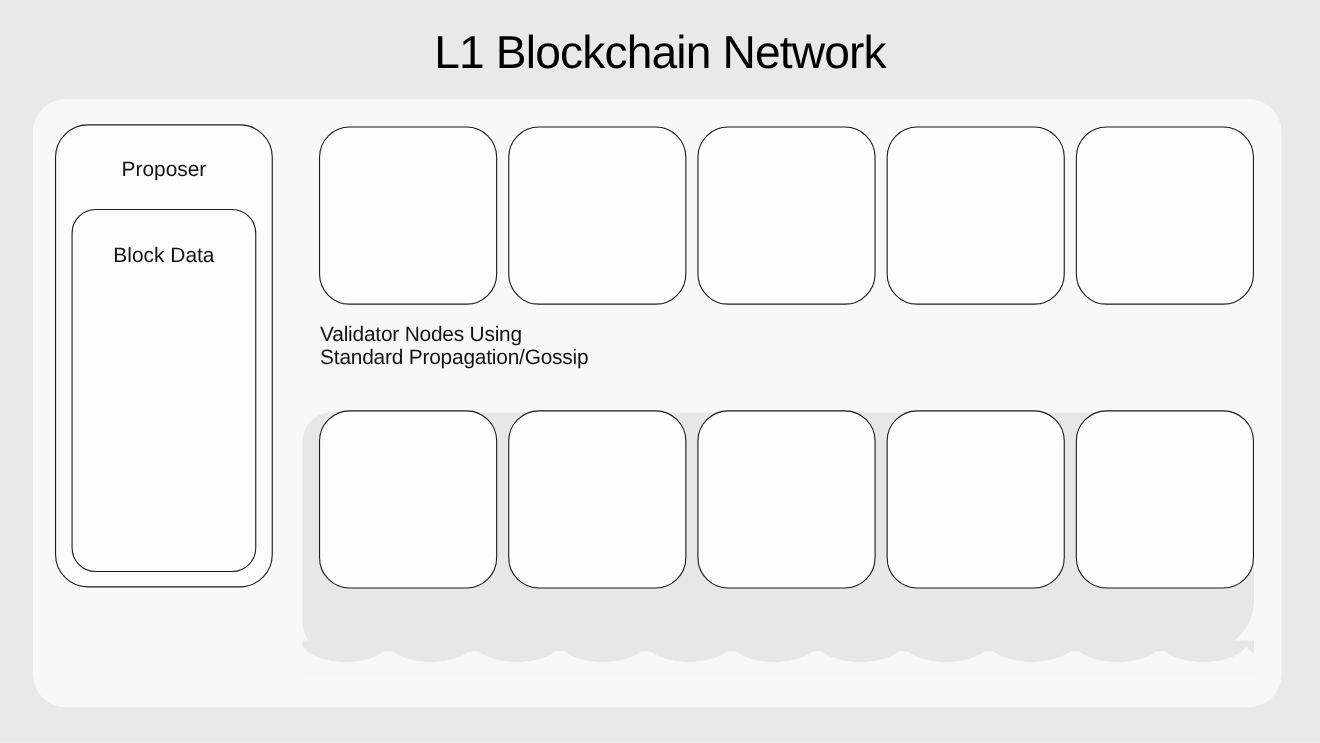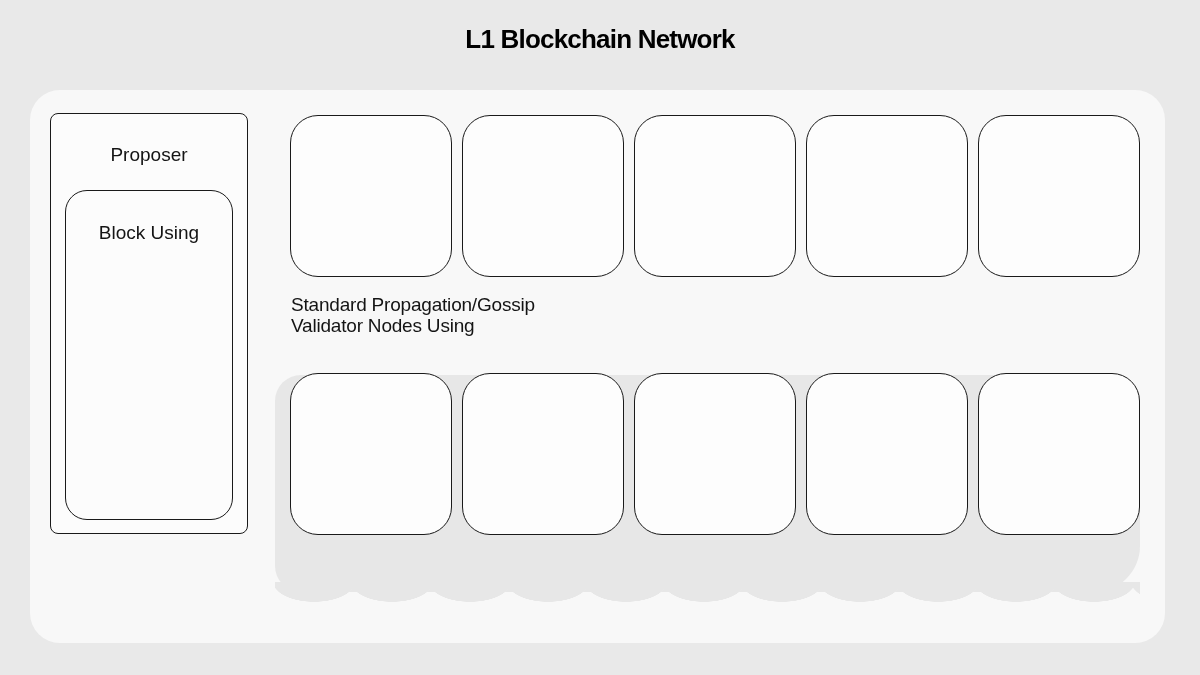--- a/index.html
+++ b/index.html
@@ -16,40 +16,40 @@
     font-family:"Liberation Sans","DejaVu Sans",sans-serif;
     background:var(--page-bg);
     position:relative;
     overflow:hidden;
     color:var(--text);
   }
   .title{
     position:absolute;
     top:24px;left:0;width:1200px;
     text-align:center;
-    font-size:26px;
-    font-weight:700;
+    font-size:42px;
+    font-weight:400;
     letter-spacing:-0.8px;
     color:#000;
   }
   .panel{
     position:absolute;
     left:30px;top:90px;
     width:1135px;height:553px;
     background:var(--panel-bg);
     border-radius:30px;
   }
   
   .proposer{
     position:absolute;
     left:20px;top:23px;
     width:198px;height:421px;
     background:#fcfcfc;
     border:1.4px solid var(--stroke);
-    border-radius:8px;
+    border-radius:30px;
   }
   .proposer-label{
     position:absolute;
     top:30px;left:0;width:100%;
     text-align:center;
     font-size:19px;
     color:var(--text);
   }
   .block-data{
     position:absolute;
@@ -116,38 +116,38 @@
 </head>
 <body>
 
 <div class="title">L1 Blockchain Network</div>
 
 <div class="panel">
 
   <div class="proposer">
     <div class="proposer-label">Proposer</div>
     <div class="block-data">
-      <div class="block-data-label">Block Using</div>
+      <div class="block-data-label">Block Data</div>
     </div>
   </div>
 
   <div class="blob">
     <div class="wave-strip"></div>
   </div>
 
   <div class="node-row row-top">
       <div class="node"></div>
       <div class="node"></div>
       <div class="node"></div>
       <div class="node"></div>
       <div class="node"></div>
     </div>
   <div class="row-label label-top">
+    <div>Validator Nodes Using</div>
     <div>Standard Propagation/Gossip</div>
-    <div>Validator Nodes Using</div>
   </div>
 
   <div class="node-row row-bottom">
       <div class="node"></div>
       <div class="node"></div>
       <div class="node"></div>
       <div class="node"></div>
       <div class="node"></div>
     </div>
 

